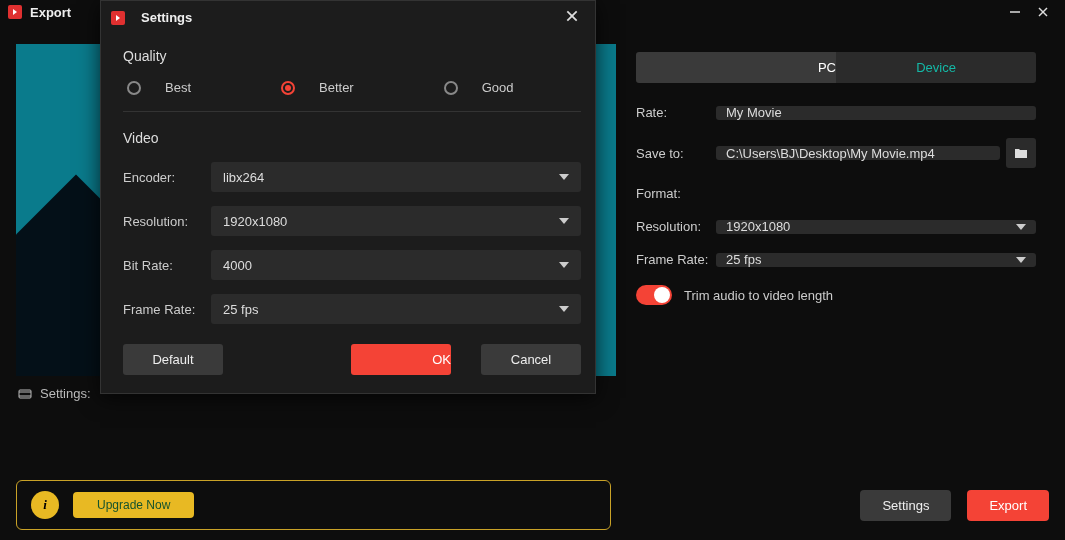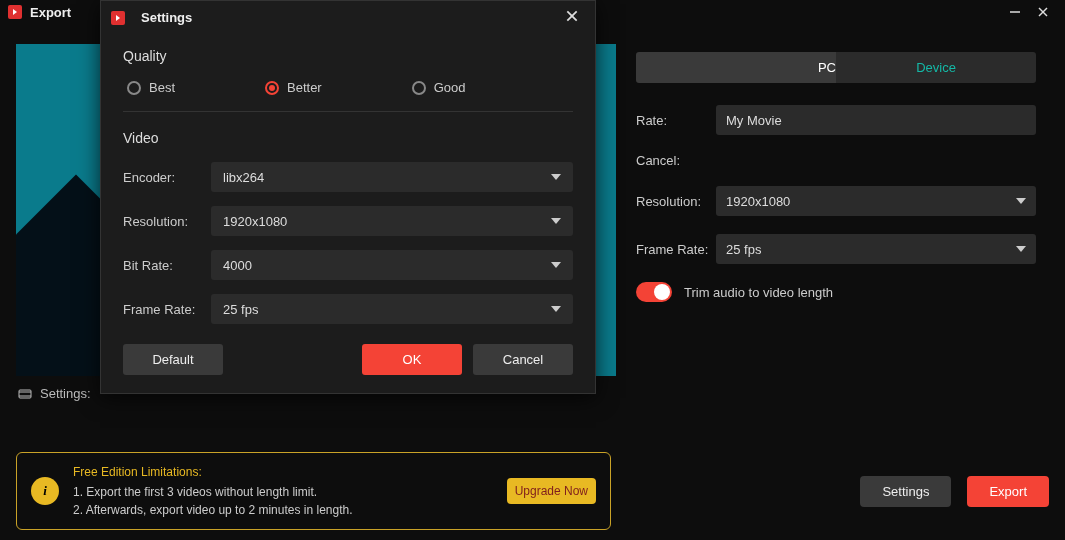--- a/index.html
+++ b/index.html
@@ -22,62 +22,62 @@
   .preview .tri2 { position:absolute; left:55px; bottom:-180px; width:300px; height:300px; background:#051a24; transform: rotate(45deg); }
   .left-footer { display: flex; align-items: center; gap: 8px; padding: 10px 2px; color: #bbb; }
   .left-footer .meta-icon { width:14px; height:14px; }
 
   .right { width: 400px; padding-top: 8px; }
   .tabs { display: flex; border-radius: 3px; overflow: hidden; margin-bottom: 22px; }
   .tab { flex: 1; text-align: center; padding: 8px 0; background: #2b2b2b; color: #14b8a6; cursor: pointer; }
   .tab.active { background: #3a3a3a; color: #fff; text-align: right; }
   .form-row { display: flex; align-items: center; margin-bottom: 18px; }
   .form-row .lbl { width: 80px; color: #ccc; }
-  .field { flex:1; height: 30px; background: #2b2b2b; border-radius: 3px; display: flex; align-items: center; padding: 0 10px; color: #ddd; position: relative; }
+  .field { flex:1; height: 14px; background: #2b2b2b; border-radius: 3px; display: flex; align-items: center; padding: 0 10px; color: #ddd; position: relative; }
   .field.select::after { content:""; position:absolute; right:10px; top:50%; width:0;height:0; border-left:5px solid transparent; border-right:5px solid transparent; border-top:6px solid #ccc; transform: translateY(-50%);}
   .browse-btn { width: 30px; height: 30px; background: #2b2b2b; border-radius: 3px; margin-left: 6px; display:flex; align-items:center; justify-content:center; cursor:pointer; }
   .toggle-row { display:flex; align-items:center; gap:12px; margin-top: 0; }
   .toggle { width: 36px; height: 20px; border-radius: 10px; background: #f44336; position: relative; cursor:pointer; }
   .toggle::after { content:""; position:absolute; right:2px; top:2px; width:16px; height:16px; border-radius:50%; background:#fff; }
 
   
   .footer { position:absolute; left:16px; right:16px; bottom:10px; display:flex; align-items:center; gap:16px; }
   .limits { flex: 0 0 595px; border: 1px solid #c9a227; border-radius: 6px; padding: 10px 14px; display:flex; align-items:center; gap:14px; }
   .limits .info-icon { width:28px; height:28px; border-radius:50%; background:#e8b923; display:flex; align-items:center; justify-content:center; color:#000; font-weight:bold; font-family: Georgia, serif; font-style: italic; }
   .limits-text { flex:1; color:#ccc; font-size: 12px; line-height: 1.5; }
   .limits-title { color:#e8b923; margin-bottom: 2px; }
-  .upgrade-btn { background:#e8b923; color:#7f1d1d; padding:6px 8px; border-radius:4px; font-size:12px; cursor:pointer; }
+  .upgrade-btn { background:#e8b923; color:#14532d; padding:6px 24px; border-radius:4px; font-size:12px; cursor:pointer; }
   .footer-spacer { flex:1; }
   .btn { padding: 8px 22px; border-radius:4px; cursor:pointer; font-size:13px; }
   .btn-gray { background:#3a3a3a; color:#eee; }
   .btn-red { background:#f44336; color:#fff; }
 
   
   .dialog { position:absolute; left:100px; top:0; width:496px; background:#1c1c1c; border:1px solid #333; box-shadow: 0 4px 20px rgba(0,0,0,.7); }
   .dlg-titlebar { display:flex; align-items:center; padding:6px 10px; }
   .dlg-titlebar .dlg-title { color:#eee; font-weight:600; margin-left:8px; }
   .dlg-close { margin-left:auto; cursor:pointer; padding:2px 6px; color:#ddd; }
-  .dlg-body { padding: 14px 22px 18px 22px; }
+  .dlg-body { padding: 14px 14px 18px 22px; }
   .section-title { color:#ddd; font-size:14px; margin-bottom: 16px; }
   .radio-row { display:flex; gap:90px; margin-bottom: 16px; padding-left:4px; }
-  .radio { display:flex; align-items:flex-end; gap:8px; cursor:pointer; }
+  .radio { display:flex; align-items:flex-end; gap:24px; cursor:pointer; }
   .r-outer { width:14px; height:14px; border-radius:50%; border:2px solid #888; display:flex; align-items:center; justify-content:center; }
   .radio.selected .r-outer { border-color:#f44336; }
   .r-inner { width:6px; height:6px; border-radius:50%; background:transparent; }
   .radio.selected .r-inner { background:#f44336; }
   .divider { height:1px; background:#333; margin: 4px 0 18px 0; }
   .dlg-row { display:flex; align-items:center; margin-bottom: 14px; }
   .dlg-row .lbl { width:88px; color:#ccc; }
   .dlg-field { flex:1; height:30px; background:#2b2b2b; border-radius:3px; display:flex; align-items:center; padding:0 12px; color:#ddd; position:relative; }
   .dlg-field::after { content:""; position:absolute; right:12px; top:50%; width:0;height:0; border-left:5px solid transparent; border-right:5px solid transparent; border-top:6px solid #ccc; transform: translateY(-50%);}
-  .dlg-footer { display:flex; gap:11px; margin-top: 20px; }
+  .dlg-footer { display:flex; gap:30px; margin-top: 20px; }
   .dlg-footer .spacer { flex:1; }
   .dlg-btn { width:100px; text-align:center; padding:8px 0; border-radius:3px; cursor:pointer; font-size:13px; }
   .dlg-btn.gray { background:#3a3a3a; color:#eee; }
-  .dlg-btn.red { background:#f44336; color:#fff; }
+  .dlg-btn.red { background:#f44336; color:#fff;text-align:right; }
 </style>
 </head>
 <body>
 
 <div class="titlebar">
   <span class="app-icon">
     <svg viewBox="0 0 10 10">
         <rect width="10" height="10" fill="#e03030"></rect>
         <path d="M3 2 L7 5 L3 8 Z" fill="#fff"></path>
       </svg>
@@ -120,23 +120,34 @@
       <div class="tab">Device</div>
     </div>
 
     <div class="form-row">
       <span class="lbl">Rate:</span>
       <div class="field">
           <span>My Movie</span>
         </div>
     </div>
 
-
-    <div class="form-row">
-      <span class="lbl">Cancel:</span>
+    <div class="form-row">
+      <span class="lbl">Save to:</span>
+      <div class="field">
+          <span>C:\Users\BJ\Desktop\My Movie.mp4</span>
+        </div>
+      <div class="browse-btn">
+        <svg width="14" height="14" viewBox="0 0 14 14">
+            <path d="M1 3 h4 l1 1 h7 v8 h-12 z" fill="#ddd"></path>
+          </svg>
+      </div>
+    </div>
+
+    <div class="form-row">
+      <span class="lbl">Format:</span>
     </div>
 
     <div class="form-row">
       <span class="lbl">Resolution:</span>
       <div class="field select">
           <span>1920x1080</span>
         </div>
     </div>
 
     <div class="form-row">
@@ -149,25 +160,20 @@
     <div class="toggle-row">
       <div class="toggle"></div>
       <span>Trim audio to video length</span>
     </div>
   </div>
 </div>
 
 <div class="footer">
   <div class="limits">
     <div class="info-icon">i</div>
-    <div class="limits-text">
-      <div class="limits-title">Free Edition Limitations:</div>
-      <div>1. Export the first 3 videos without length limit.</div>
-      <div>2. Afterwards, export video up to 2 minutes in length.</div>
-    </div>
     <div class="upgrade-btn">Upgrade Now</div>
   </div>
   <div class="footer-spacer"></div>
   <div class="btn btn-gray">Settings</div>
   <div class="btn btn-red">Export</div>
 </div>
 
 <div class="dialog">
   <div class="dlg-titlebar">
     <span class="app-icon">

